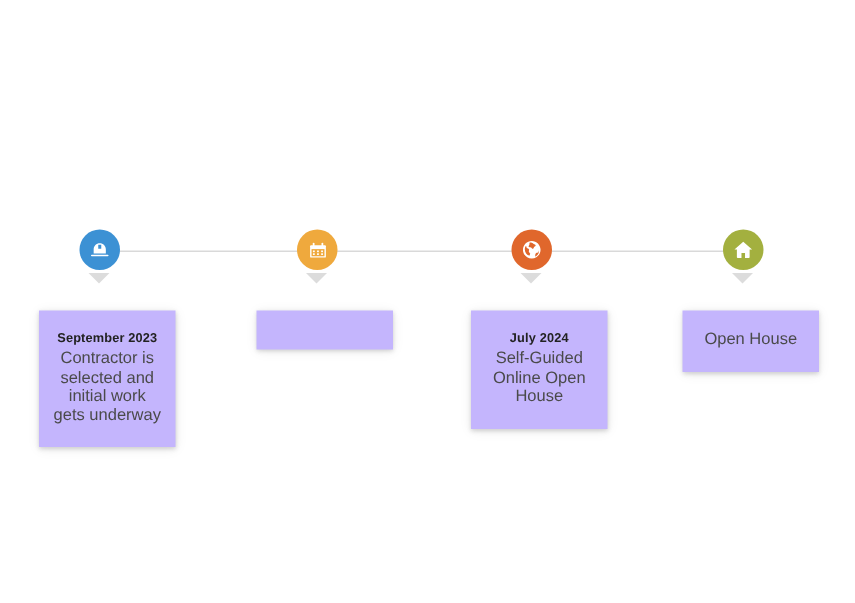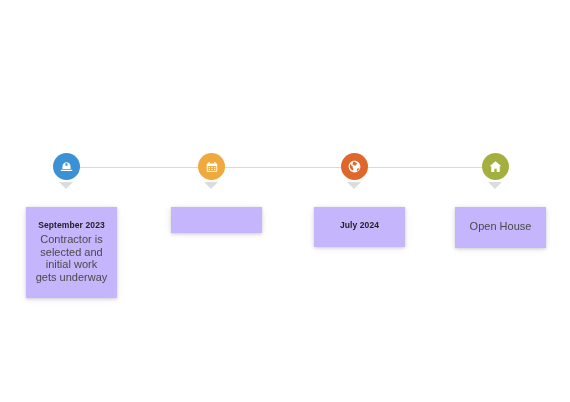--- a/index.html
+++ b/index.html
@@ -151,20 +151,21 @@
 
   <div class="milestone milestone-3">
     <div class="marker" style="background:#e0672c">
       <svg width="15" height="15" viewBox="0 0 24 24" aria-hidden="true">
         <path d="M12 2.6c-5.2 0-9.4 4.2-9.4 9.4s4.2 9.4 9.4 9.4 9.4-4.2 9.4-9.4S17.2 2.6 12 2.6zm0 1.8c1 0 1.4.9 2.2 1.5.7.6 1.6.5 1.9 1.3.3.9-.8 1.2-1.5 1.8-.7.6-.4 1.7-1.3 1.9-1 .2-1.3-1-2.2-1.4-.9-.4-2 .1-2.4-.7-.4-.9.6-1.5.8-2.4.2-.9-.3-1.8.6-2.1.6-.2 1.2.1 1.9.1zM6.1 8.2c.5.5.2 1.4.7 2 .6.7 1.7.4 2.2 1.2.5.8-.3 1.7-.1 2.6.2.9 1.3 1.2 1.4 2.1.1.9-.9 1.5-.7 2.4-2.9-1-5-3.8-5-7.1 0-1.1.2-2.2.7-3.1zm9.6 9.9c.1-.9.1-1.9.8-2.5.8-.7 2.1-.4 2.6-1.3.2-.4.2-.9.2-1.3 0-.1.3 0 .3.1.2 2.4-1.1 4.7-3.2 5.9-.3.2-.6.3-.7.1z"></path>
       </svg>
     </div>
     <div class="caret"></div>
     <div class="card">
       <p class="card-date">July 2024</p>
+      <p class="card-desc">Self-Guided Online Open House</p>
     </div>
   </div>
 
   <div class="milestone milestone-4">
     <div class="marker" style="background:#a3b03f">
       <svg width="15" height="15" viewBox="0 0 24 24" aria-hidden="true">
         <path d="M12 3.4 2.6 11.6h2.6v8.3c0 .5.4.9.9.9h4v-5.4h3.8v5.4h4c.5 0 .9-.4.9-.9v-8.3h2.6L12 3.4z"></path>
       </svg>
     </div>
     <div class="caret"></div>

